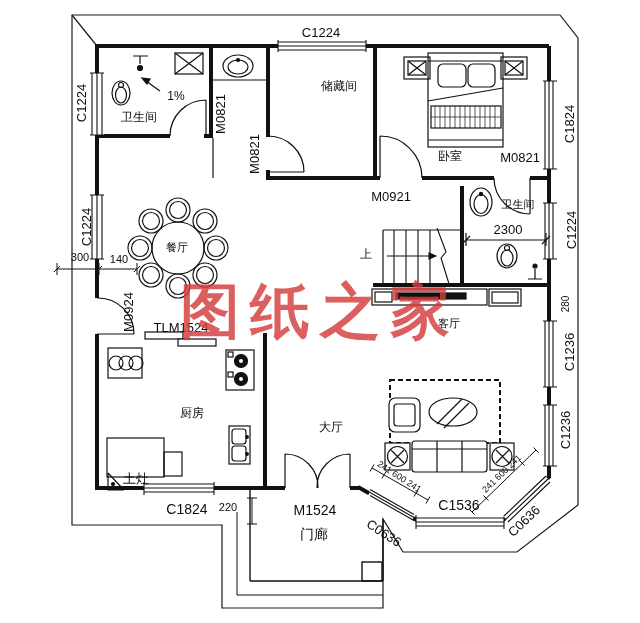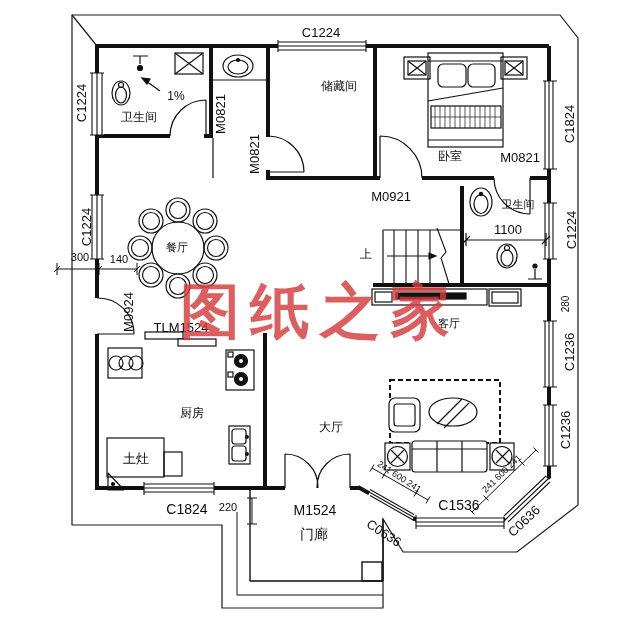--- a/index.html
+++ b/index.html
@@ -238,30 +238,30 @@
 <span class="lbl r0 fs12" style="left:339px;top:86px">储藏间</span>
 <span class="lbl r0 fs12" style="left:139px;top:117px">卫生间</span>
 <span class="lbl r0 fs12" style="left:176px;top:96px">1%</span>
 <span class="lbl rn90 fs13" style="left:220px;top:114px">M0821</span>
 <span class="lbl rn90 fs13" style="left:254px;top:154px">M0821</span>
 <span class="lbl r0 fs12" style="left:450px;top:156px">卧室</span>
 <span class="lbl r0 fs13" style="left:520px;top:157px">M0821</span>
 <span class="lbl rn90 fs13" style="left:569px;top:124px">C1824</span>
 <span class="lbl r0 fs13" style="left:391px;top:196px">M0921</span>
 <span class="lbl r0 fs11" style="left:518px;top:204px">卫生间</span>
-<span class="lbl r0 fs13" style="left:508px;top:229px">1100</span>
+<span class="lbl r0 fs13" style="left:508px;top:229px">2300</span>
 <span class="lbl rn90 fs13" style="left:571px;top:230px">C1224</span>
 <span class="lbl rn90 fs10" style="left:566px;top:304px">280</span>
 <span class="lbl rn90 fs13" style="left:569px;top:352px">C1236</span>
 <span class="lbl rn90 fs13" style="left:565px;top:430px">C1236</span>
 <span class="lbl r0 fs12" style="left:366px;top:254px">上</span>
 <span class="lbl r0 fs11" style="left:177px;top:247px">餐厅</span>
 <span class="lbl r0 fs11" style="left:449px;top:323px">客厅</span>
 <span class="lbl r0 fs12" style="left:192px;top:413px">厨房</span>
-<span class="lbl r0 fs13" style="left:136px;top:458px">土灶</span>
+<span class="lbl r0 fs13" style="left:136px;top:478px">土灶</span>
 <span class="lbl r0 fs12" style="left:331px;top:427px">大厅</span>
 <span class="lbl r0 fs14" style="left:187px;top:509px">C1824</span>
 <span class="lbl r0 fs11" style="left:228px;top:507px">220</span>
 <span class="lbl r0 fs14" style="left:315px;top:510px">M1524</span>
 <span class="lbl r0 fs14" style="left:314px;top:534px">门廊</span>
 <span class="lbl r0 fs14" style="left:459px;top:505px">C1536</span>
 <span class="lbl r33 fs13" style="left:384px;top:533px">C0636</span>
 <span class="lbl rn44 fs13" style="left:524px;top:521px">C0636</span>
 <span class="lbl r33 fs9" style="left:399px;top:477px">241 600 241</span>
 <span class="lbl rn44 fs9" style="left:502px;top:474px">241 600 241</span>

